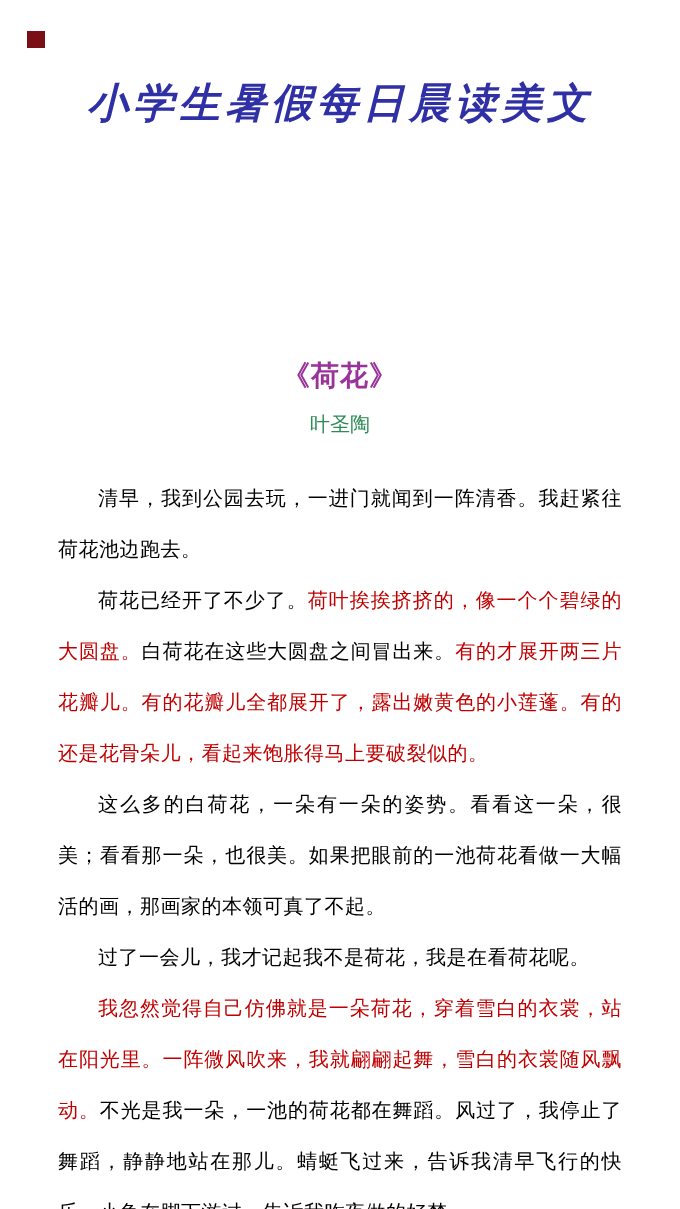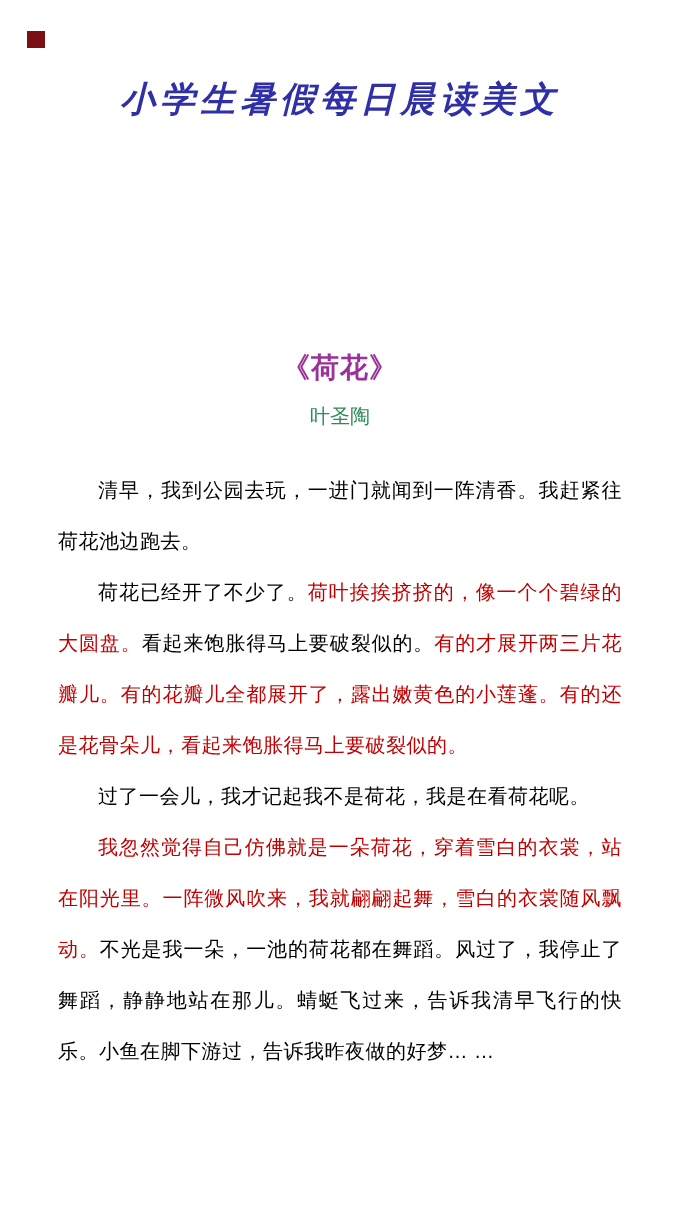--- a/index.html
+++ b/index.html
@@ -19,21 +19,21 @@
     position: absolute;
     left: 27px;
     top: 31px;
     width: 18px;
     height: 17px;
   }
   .banner-title {
     padding-top: 76px;
     margin: 0 0 226px 0;
     text-align: center;
-    font-size: 35px;
+    font-size: 41px;
     font-weight: bold;
     font-style: italic;
     letter-spacing: 5px;
     font-family: "DejaVu Serif", serif;
     white-space: nowrap;
   }
   .article-title {
     margin: 16px;
     text-align: center;
     font-size: 28px;
@@ -65,18 +65,19 @@
 <div class="page" style="background: rgb(255, 255, 255);">
   <div class="corner-marker" style="background: rgb(122, 16, 22);"></div>
 
   <h1 class="banner-title" style="color: rgb(47, 47, 166);">小学生暑假每日晨读美文</h1>
 
   <div>
     <h2 class="article-title" style="color: rgb(153, 51, 153);">《荷花》</h2>
     <div class="article-author" style="color: rgb(46, 139, 87);">叶圣陶</div>
     <div class="article-body">
         <p><span style="color: rgb(0, 0, 0);">清早，我到公园去玩，一进门就闻到一阵清香。我赶紧往荷花池边跑去。</span></p>
-        <p><span style="color: rgb(0, 0, 0);">荷花已经开了不少了。</span><span style="color: rgb(192, 0, 0);">荷叶挨挨挤挤的，像一个个碧绿的大圆盘。</span><span style="color: rgb(0, 0, 0);">看起来饱胀得马上要破裂似的。</span><span style="color: rgb(192, 0, 0);">有的才展开两三片花瓣儿。有的花瓣儿全都展开了，露出嫩黄色的小莲蓬。有的还是花骨朵儿，看起来饱胀得马上要破裂似的。</span></p>
+        <p><span style="color: rgb(0, 0, 0);">荷花已经开了不少了。</span><span style="color: rgb(192, 0, 0);">荷叶挨挨挤挤的，像一个个碧绿的大圆盘。</span><span style="color: rgb(0, 0, 0);">白荷花在这些大圆盘之间冒出来。</span><span style="color: rgb(192, 0, 0);">有的才展开两三片花瓣儿。有的花瓣儿全都展开了，露出嫩黄色的小莲蓬。有的还是花骨朵儿，看起来饱胀得马上要破裂似的。</span></p>
+        <p><span style="color: rgb(0, 0, 0);">这么多的白荷花，一朵有一朵的姿势。看看这一朵，很美；看看那一朵，也很美。如果把眼前的一池荷花看做一大幅活的画，那画家的本领可真了不起。</span></p>
         <p><span style="color: rgb(0, 0, 0);">过了一会儿，我才记起我不是荷花，我是在看荷花呢。</span></p>
         <p><span style="color: rgb(192, 0, 0);">我忽然觉得自己仿佛就是一朵荷花，穿着雪白的衣裳，站在阳光里。一阵微风吹来，我就翩翩起舞，雪白的衣裳随风飘动。</span><span style="color: rgb(0, 0, 0);">不光是我一朵，一池的荷花都在舞蹈。风过了，我停止了舞蹈，静静地站在那儿。蜻蜓飞过来，告诉我清早飞行的快乐。小鱼在脚下游过，告诉我昨夜做的好梦… …</span></p>
       </div>
   </div>
 </div>
 
 </body></html>

